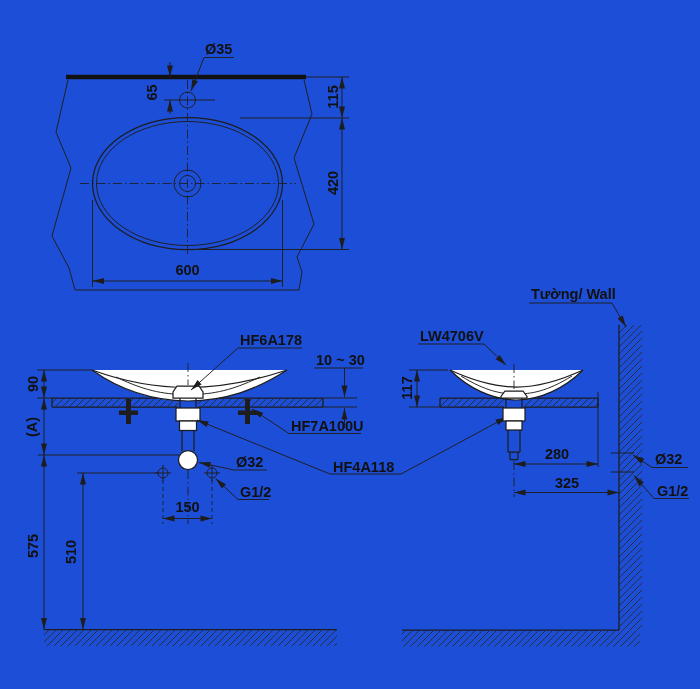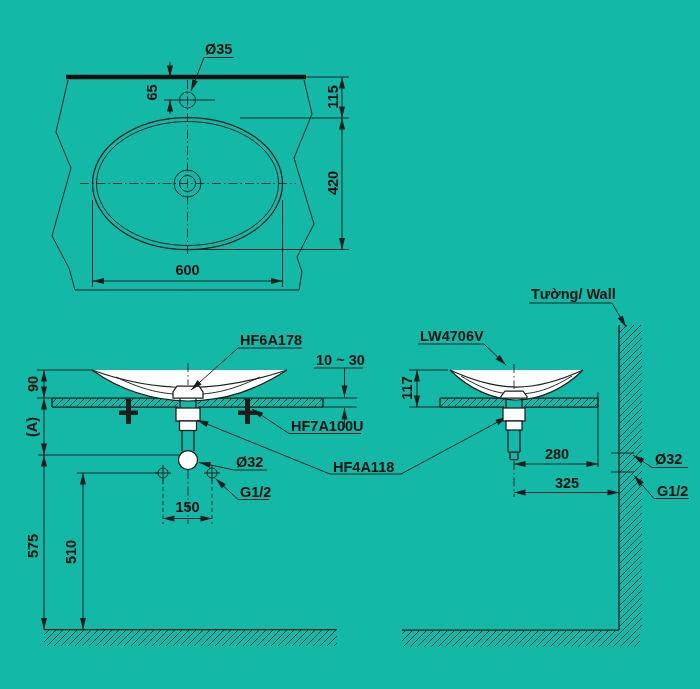--- a/index.html
+++ b/index.html
@@ -1,16 +1,16 @@
 <!DOCTYPE html>
 <html><head>
 <meta charset="utf-8">
 <style>
   html,body{margin:0;padding:0;background:#fff;}
-  .canvas{position:relative;width:700px;height:689px;background:#14b8a6;overflow:hidden;
+  .canvas{position:relative;width:700px;height:689px;background:#1d4ed8;overflow:hidden;
           font-family:"Liberation Sans",sans-serif;}
   svg{display:block}
   svg .thin{stroke:#1d1d1d;stroke-width:0.95;fill:none}
   svg .obj{stroke:#1d1d1d;stroke-width:1.25;fill:none}
   svg .thick{stroke:#111;stroke-width:4.6;fill:none}
   svg .wf{fill:#ffffff;stroke:#1d1d1d;stroke-width:1.25}
   svg .mask{fill:#ffffff;stroke:none}
   svg .cl{stroke:#1d1d1d;stroke-width:0.85;fill:none;stroke-dasharray:9 3 1.5 3}
   svg .dash{stroke:#1d1d1d;stroke-width:0.85;fill:none;stroke-dasharray:4 3}
   svg .blk{fill:#1d1d1d;stroke:none}

